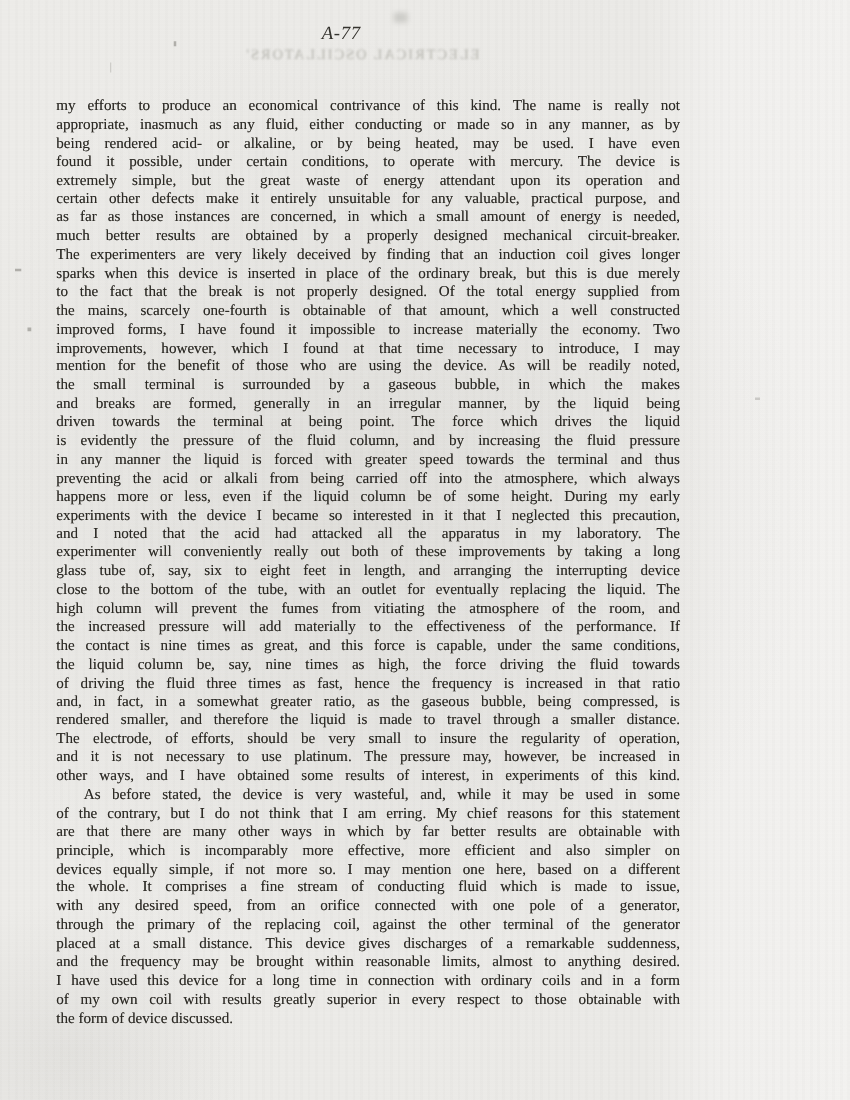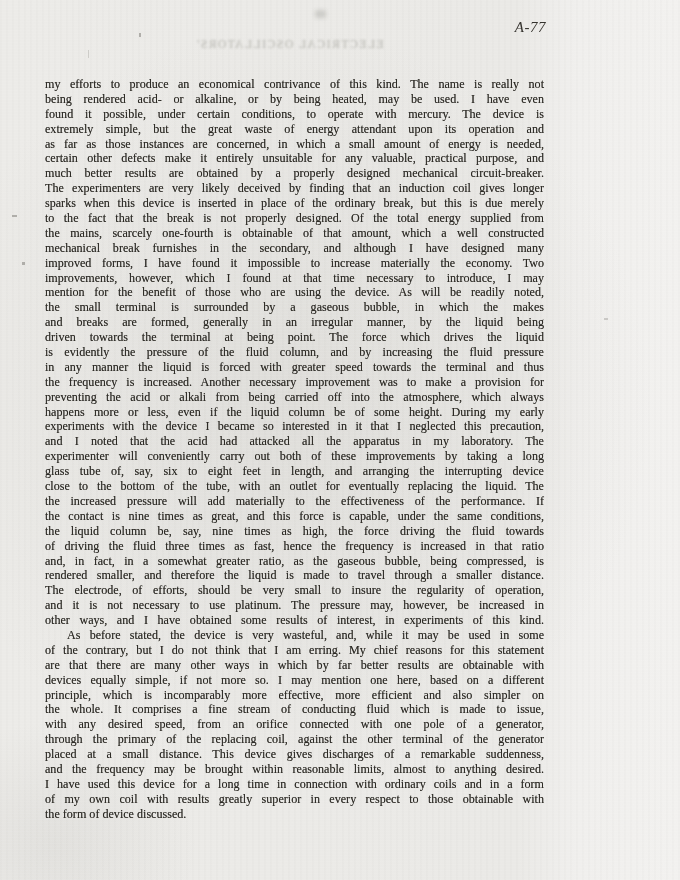--- a/index.html
+++ b/index.html
@@ -25,21 +25,21 @@
     background:
       repeating-linear-gradient(0deg, rgba(255,255,255,0.05) 0 1px, rgba(0,0,0,0) 1px 3px),
       repeating-linear-gradient(90deg, rgba(120,118,112,0.025) 0 2px, rgba(0,0,0,0) 2px 6px);
     pointer-events: none;
   }
   .page-label {
     position: absolute;
     top: 19px;
     left: 0;
     width: 546px;
-    text-align: right;
+    text-align: center;
     font-style: italic;
     font-size: 15px;
     letter-spacing: 0.5px;
     color: #35332e;
   }
   .bleed-header {
     position: absolute;
     top: 38px;
     left: 182px;
     width: 215px;
@@ -98,61 +98,61 @@
   <div class="grain"></div>
 
   <div class="bleed-smudge"></div>
 
   <div class="page-label">A-77</div>
 
   <div class="bleed-header">ELECTRICAL OSCILLATORS'</div>
 
   <div class="textblock" id="textblock">
       <div class="line">my efforts to produce an economical contrivance of this kind. The name is really not</div>
+      <div class="line">appropriate, inasmuch as any fluid, either conducting or made so in any manner, as by</div>
       <div class="line">being rendered acid- or alkaline, or by being heated, may be used. I have even</div>
       <div class="line">found it possible, under certain conditions, to operate with mercury. The device is</div>
       <div class="line">extremely simple, but the great waste of energy attendant upon its operation and</div>
+      <div class="line">certain other defects make it entirely unsuitable for any valuable, practical purpose, and</div>
       <div class="line">as far as those instances are concerned, in which a small amount of energy is needed,</div>
-      <div class="line">certain other defects make it entirely unsuitable for any valuable, practical purpose, and</div>
       <div class="line">much better results are obtained by a properly designed mechanical circuit-breaker.</div>
       <div class="line">The experimenters are very likely deceived by finding that an induction coil gives longer</div>
       <div class="line">sparks when this device is inserted in place of the ordinary break, but this is due merely</div>
       <div class="line">to the fact that the break is not properly designed. Of the total energy supplied from</div>
       <div class="line">the mains, scarcely one-fourth is obtainable of that amount, which a well constructed</div>
-      <div class="line">mechanical break furnishes in the secondary, and although I have designed many</div>
       <div class="line">improved forms, I have found it impossible to increase materially the economy. Two</div>
       <div class="line">improvements, however, which I found at that time necessary to introduce, I may</div>
       <div class="line">mention for the benefit of those who are using the device. As will be readily noted,</div>
       <div class="line">the small terminal is surrounded by a gaseous bubble, in which the makes</div>
       <div class="line">and breaks are formed, generally in an irregular manner, by the liquid being</div>
       <div class="line">driven towards the terminal at being point. The force which drives the liquid</div>
       <div class="line">is evidently the pressure of the fluid column, and by increasing the fluid pressure</div>
       <div class="line">in any manner the liquid is forced with greater speed towards the terminal and thus</div>
-      <div class="line">the frequency is increased. Another necessary improvement was to make a provision for</div>
       <div class="line">preventing the acid or alkali from being carried off into the atmosphere, which always</div>
       <div class="line">happens more or less, even if the liquid column be of some height. During my early</div>
       <div class="line">experiments with the device I became so interested in it that I neglected this precaution,</div>
       <div class="line">and I noted that the acid had attacked all the apparatus in my laboratory. The</div>
-      <div class="line">experimenter will conveniently carry out both of these improvements by taking a long</div>
+      <div class="line">experimenter will conveniently really out both of these improvements by taking a long</div>
       <div class="line">glass tube of, say, six to eight feet in length, and arranging the interrupting device</div>
       <div class="line">close to the bottom of the tube, with an outlet for eventually replacing the liquid. The</div>
+      <div class="line">high column will prevent the fumes from vitiating the atmosphere of the room, and</div>
       <div class="line">the increased pressure will add materially to the effectiveness of the performance. If</div>
       <div class="line">the contact is nine times as great, and this force is capable, under the same conditions,</div>
       <div class="line">the liquid column be, say, nine times as high, the force driving the fluid towards</div>
       <div class="line">of driving the fluid three times as fast, hence the frequency is increased in that ratio</div>
       <div class="line">and, in fact, in a somewhat greater ratio, as the gaseous bubble, being compressed, is</div>
       <div class="line">rendered smaller, and therefore the liquid is made to travel through a smaller distance.</div>
       <div class="line">The electrode, of efforts, should be very small to insure the regularity of operation,</div>
       <div class="line">and it is not necessary to use platinum. The pressure may, however, be increased in</div>
       <div class="line">other ways, and I have obtained some results of interest, in experiments of this kind.</div>
       <div class="line indent">As before stated, the device is very wasteful, and, while it may be used in some</div>
       <div class="line">of the contrary, but I do not think that I am erring. My chief reasons for this statement</div>
       <div class="line">are that there are many other ways in which by far better results are obtainable with</div>
+      <div class="line">principle, which is incomparably more effective, more efficient and also simpler on</div>
       <div class="line">devices equally simple, if not more so. I may mention one here, based on a different</div>
-      <div class="line">principle, which is incomparably more effective, more efficient and also simpler on</div>
       <div class="line">the whole. It comprises a fine stream of conducting fluid which is made to issue,</div>
       <div class="line">with any desired speed, from an orifice connected with one pole of a generator,</div>
       <div class="line">through the primary of the replacing coil, against the other terminal of the generator</div>
       <div class="line">placed at a small distance. This device gives discharges of a remarkable suddenness,</div>
       <div class="line">and the frequency may be brought within reasonable limits, almost to anything desired.</div>
       <div class="line">I have used this device for a long time in connection with ordinary coils and in a form</div>
       <div class="line">of my own coil with results greatly superior in every respect to those obtainable with</div>
       <div class="line last">the form of device discussed.</div>
     </div>
 

